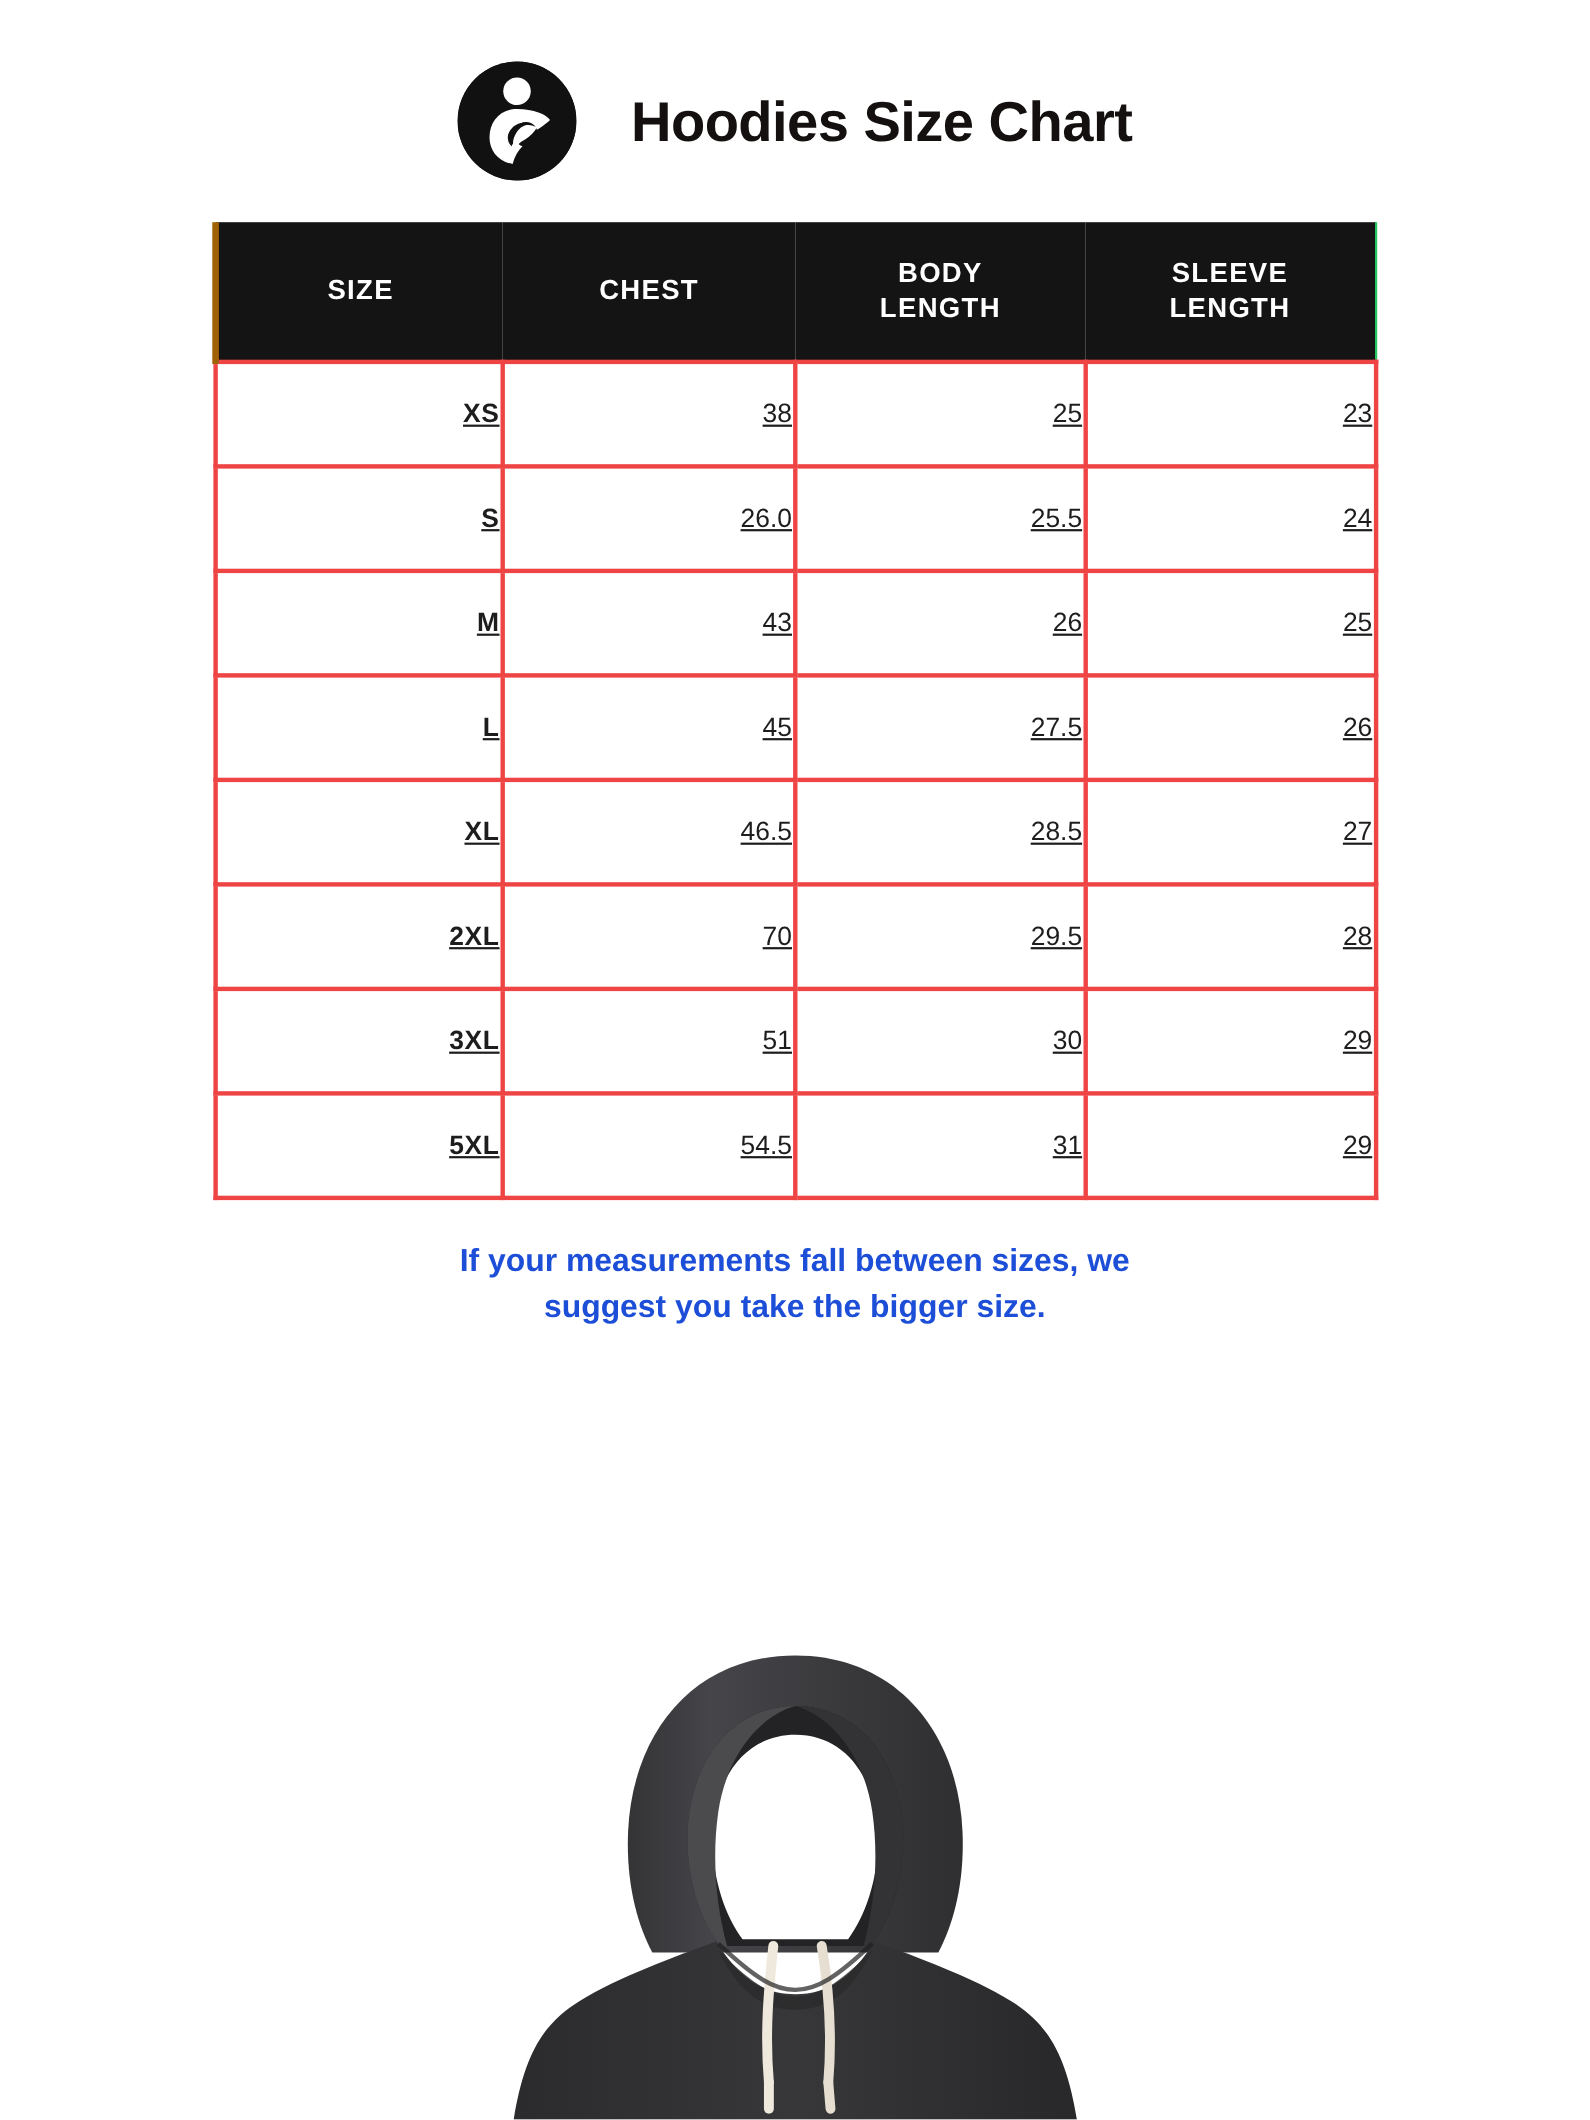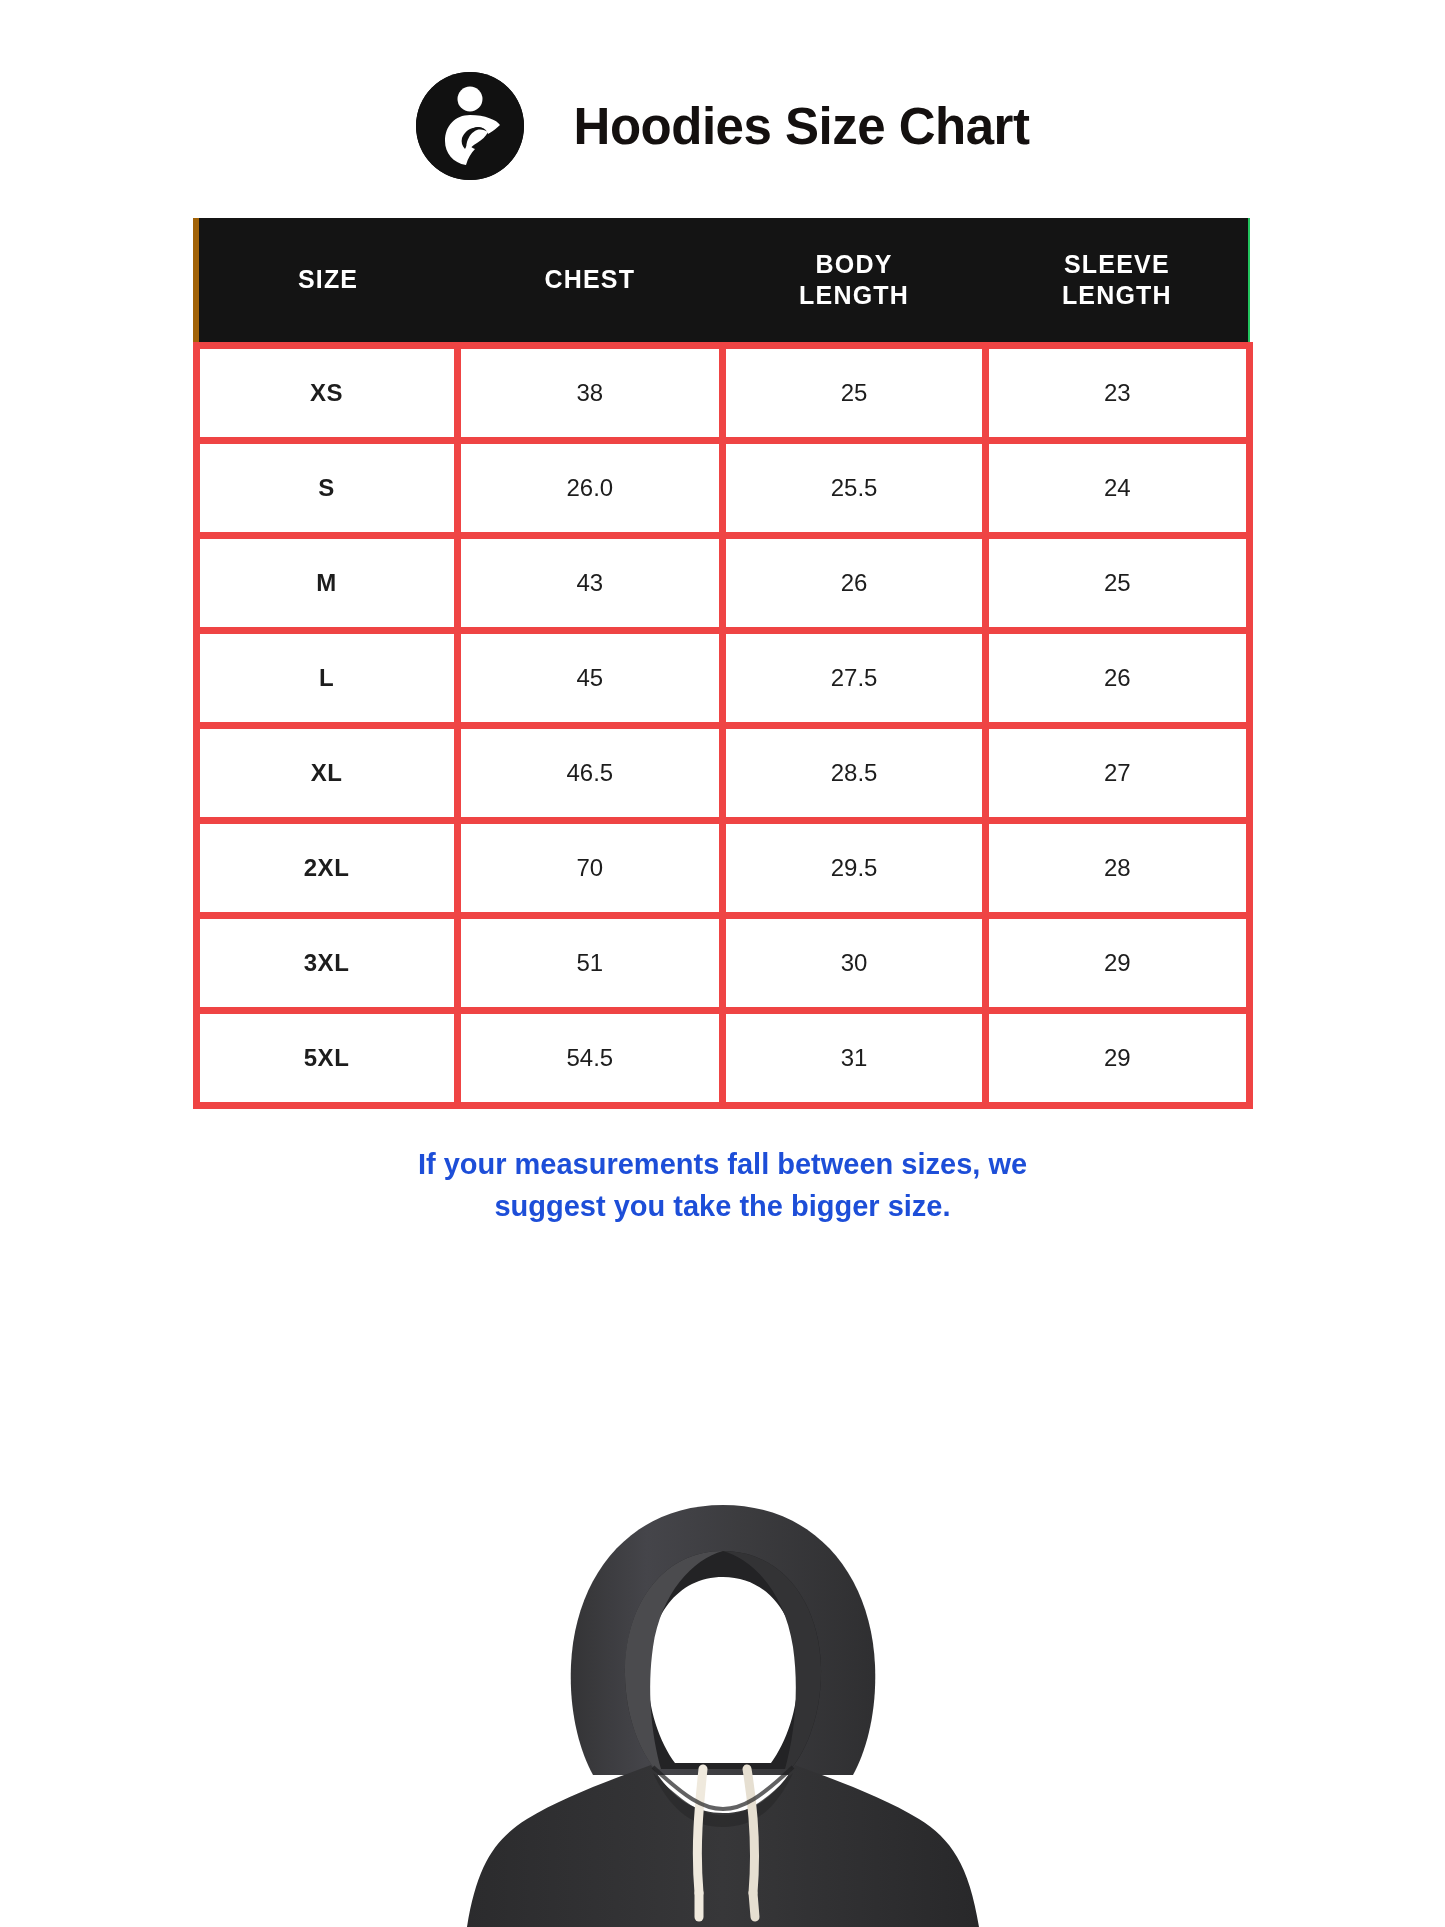--- a/index.html
+++ b/index.html
@@ -16,21 +16,21 @@
     overflow: hidden;
     position: relative;
   }
 
   
   .header {
     display: flex;
     align-items: center;
     justify-content: center;
     gap: 50px;
-    padding-top: 72px;
+    padding-top: 56px;
     padding-bottom: 10px;
   }
   .logo {
     width: 108px;
     height: 108px;
     border-radius: 50%;
     background: #111111;
     position: relative;
     flex: none;
   }
@@ -61,27 +61,28 @@
     letter-spacing: 1.2px;
     height: 127px;
     vertical-align: middle;
     text-align: center;
     line-height: 1.25;
     border: none;
     padding: 0 6px;
   }
   table.size-table th .two-line { display: block; }
   table.size-table td {
-    border: 7px solid #ef4444;
+    border: 4px solid #ef4444;
     height: 95px;
-    text-align: center;
+    text-align: right;
     vertical-align: middle;
     font-size: 24px;
     color: #1d1d1d;
     font-weight: normal;
+    text-decoration: underline;
   }
   table.size-table td.size-cell {
     font-weight: bold;
     font-size: 24px;
     letter-spacing: 0.6px;
   }
   table.size-table thead tr th:first-child { border-left: 6px solid #a16207; }
   table.size-table thead tr th:last-child { border-right: 2px solid #22c55e; }
 
   

